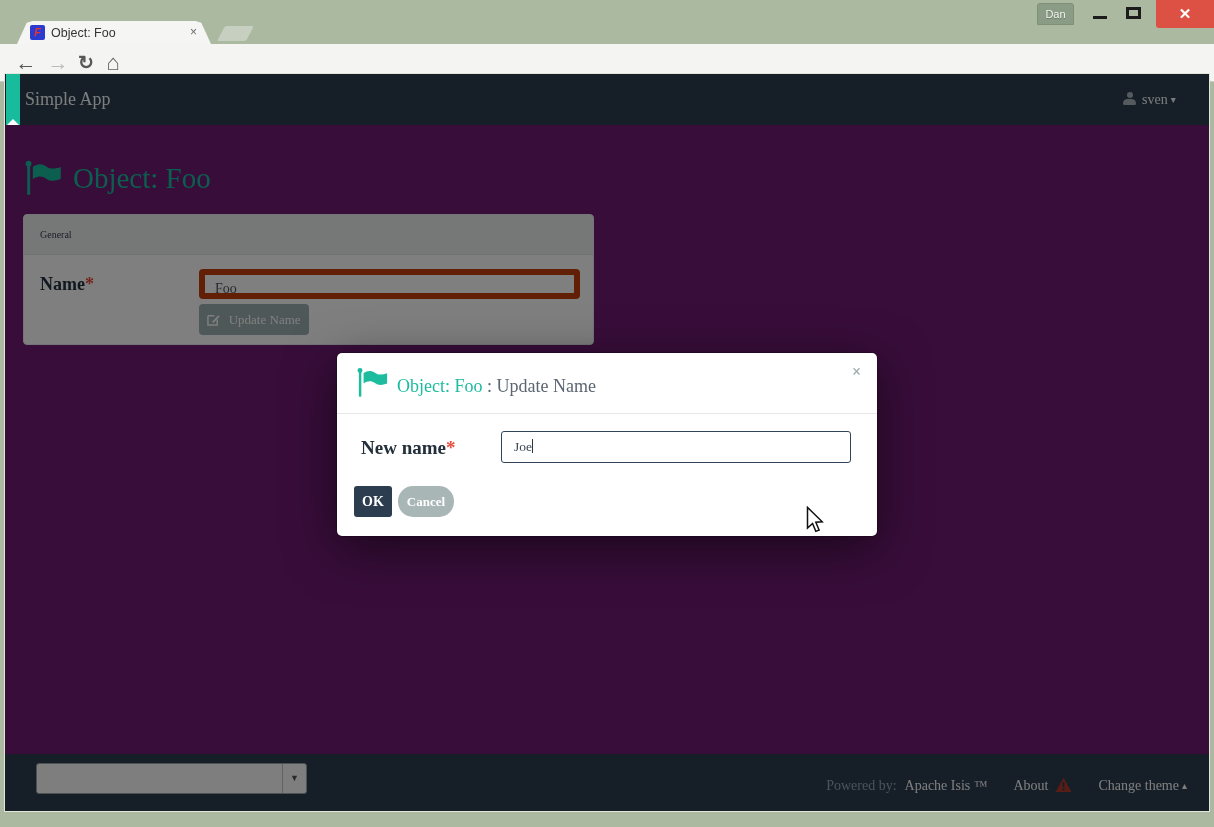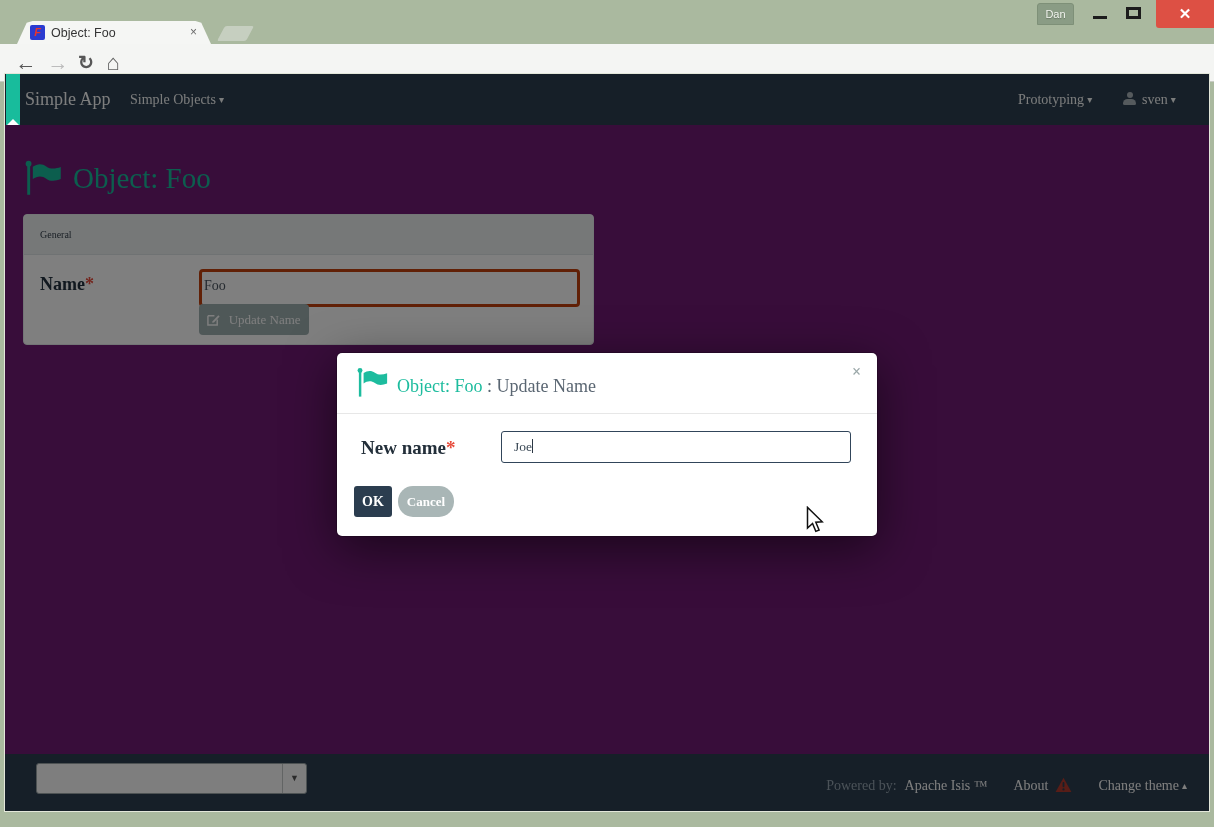--- a/index.html
+++ b/index.html
@@ -60,21 +60,21 @@
   .nav-arrow { position:absolute; left:2px; top:45px; width:0; height:0; border-left:6px solid transparent; border-right:6px solid transparent; border-bottom:6px solid #ffffff; z-index:30; }
 
   .page-title { position:absolute; left:20px; top:86px; display:flex; align-items:center; color:#18bc9c; }
   .page-title .flag { margin-right:10px; }
   .page-title .txt { font-size:29px; }
 
   .panel { position:absolute; left:18px; top:140px; width:571px; height:131px; background:#fff; border:1px solid #e7ebec; border-radius:4px; }
   .panel-head { height:40px; background:#ecf0f1; border-bottom:1px solid #dfe5e7; border-radius:4px 4px 0 0; line-height:40px; padding-left:16px; font-size:10px; color:#37424d; }
   .field-label { position:absolute; left:16px; top:59px; font-size:18px; font-weight:bold; color:#22313f; }
   .req { color:#e74c3c; font-weight:bold; }
-  .field-input { position:absolute; left:175px; top:54px; width:381px; height:38px; background:#fff; border:3px solid #c2410c; border-radius:4px; font-size:14px; color:#4a5560; line-height:28px; padding-left:2px; }
+  .field-input { position:absolute; left:175px; top:54px; width:381px; height:30px; background:#fff; border:6px solid #c2410c; border-radius:4px; font-size:14px; color:#4a5560; line-height:28px; padding-left:10px; }
   .update-btn { position:absolute; left:175px; top:89px; width:110px; height:31px; background:#9fb0b1; border:none; border-radius:4px; color:#fdfdfd; font-size:13px; line-height:31px; text-align:center; }
   .edit-icon { display:inline-block; vertical-align:-2px; margin-right:5px; }
 
   .footer { position:absolute; left:0; top:680px; width:100%; height:57px; background:#2c3e50; }
   .theme-select { position:absolute; left:31px; top:9px; width:271px; height:31px; background:#fdfdfd; border:1px solid #9aa4a6; border-radius:3px; }
   .theme-select .arrow-seg { position:absolute; right:0; top:0; width:24px; height:100%; border-left:1px solid #c4c9c9; text-align:center; line-height:29px; font-size:9px; color:#555; }
   .footer-right { position:absolute; right:22px; top:0; height:63px; display:flex; align-items:center; font-size:14px; }
   .powered-by { color:#96a5b1; margin-right:8px; }
   .f-link { color:#fdfdfd; }
   .gap24 { margin-left:26px; }
@@ -144,22 +144,20 @@
         <div class="b b1"></div>
         <div class="b b2"></div>
         <div class="b b3"></div>
       </div>
   </div>
 
   <div class="viewport">
 
     <div class="navbar">
       <span class="brand">Simple App</span>
-      <span class="nav-item nav-simple-objects"><span>Simple Objects</span><span class="caret">▾</span></span>
-      <span class="nav-item nav-prototyping"><span>Prototyping</span><span class="caret">▾</span></span>
       <span class="nav-item nav-user"><span class="person-icon"><span class="head"></span><span class="bodyp"></span></span><span>sven</span><span class="caret">▾</span></span>
     </div>
     <div class="accent-stripe"></div>
     <div class="nav-arrow"></div>
 
     <div class="page-title">
       <svg class="flag" width="38" height="36" viewBox="0 0 34 32">
           <circle cx="3.2" cy="3.2" r="2.6" fill="currentColor"></circle>
           <rect x="2" y="4" width="2.6" height="27" fill="currentColor"></rect>
           <path d="M7 6 C11 3 15.5 3 19 5.6 C22.5 8.2 27 8 32 6.2 L32 17 C27 19 22.5 19.2 19 16.6 C15.5 14 11 14 7 17 Z" fill="currentColor"></path>

